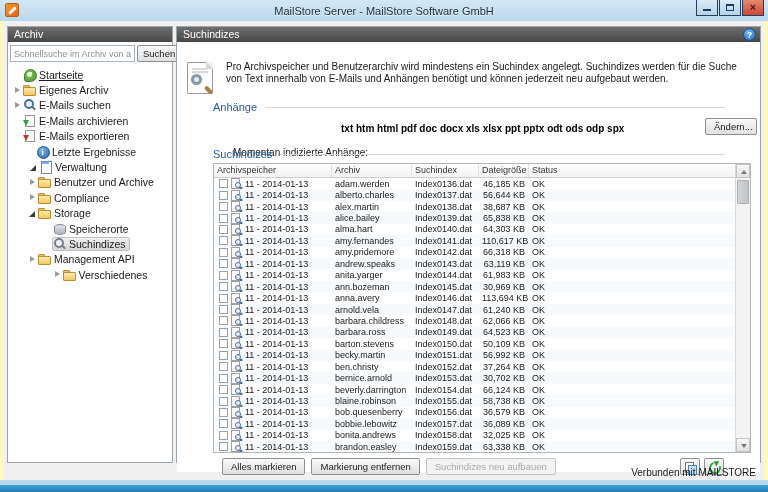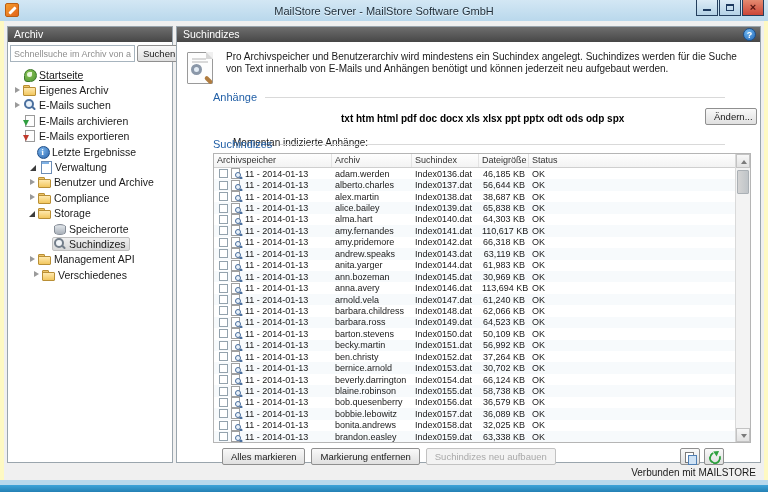--- a/index.html
+++ b/index.html
@@ -98,21 +98,21 @@
     background:#fff; border:1px solid #a0a0a0; }
   .index-search-icon::after { content:""; position:absolute; left:4px; top:4px; width:4px; height:4px;
     border:1.5px solid #4a6f9e; border-radius:50%; background:#eaf2fb; box-shadow:3px 3px 0 -1.5px #4a6f9e; }
 
   
   .main { position:absolute; left:172px; top:5px; width:585px; height:437px; background:#fff; border:1px solid #9aa5ad; }
   .main .panel-header { left:0; top:0; width:583px; }
   .help-icon { position:absolute; right:4px; top:1px; width:13px; height:13px; border-radius:50%;
     background:radial-gradient(circle at 35% 30%, #6fb7f0, #2468b8); border:1px solid #1b4f8a;
     color:#fff; font:bold 9px/12px "Liberation Sans", sans-serif; text-align:center; }
-  .main-body { position:absolute; left:0; top:15px; width:583px; height:420px; background:#fff; }
+  .main-body { position:absolute; left:0; top:25px; width:583px; height:420px; background:#fff; }
 
   .intro-icon { position:absolute; left:10px; top:10px; width:26px; height:32px; background:#fdfdfd;
     border:1px solid #9a9a9a; border-radius:1px; }
   .intro-icon .fold { position:absolute; right:-1px; top:-1px; width:0; height:0;
     border-left:7px solid #d7d7d7; border-top:7px solid #f0f0f0; }
   .intro-icon .line { position:absolute; left:4px; height:2px; background:#d9d9d9; width:14px; }
   .intro-icon .glass { position:absolute; left:3px; top:11px; width:11px; height:11px;
     border:3px solid #8a97a8; border-radius:50%; background:rgba(210,225,240,.6); }
   .intro-icon .handle { position:absolute; left:16px; top:25px; width:9px; height:4px;
     background:#b07c3f; transform:rotate(45deg); border-radius:2px; }
@@ -285,21 +285,21 @@
       <span class="lbl">Suchindizes</span>
     </span>
   </div>
           <div class="tree-item" style="padding-left: 20px;">
     <span class="expander collapsed"></span>
     <span class="content">
       <span class="ic folder-icon"></span>
       <span class="lbl">Management API</span>
     </span>
   </div>
-          <div class="tree-item" style="padding-left: 24px;">
+          <div class="tree-item" style="padding-left: 24px; justify-content: center;">
     <span class="expander collapsed"></span>
     <span class="content">
       <span class="ic folder-icon"></span>
       <span class="lbl">Verschiedenes</span>
     </span>
   </div>
         </div>
     </div>
 
     <div class="main">

